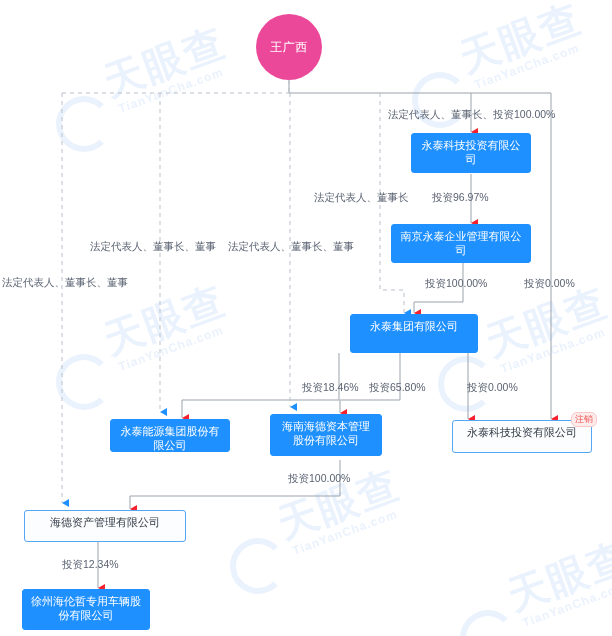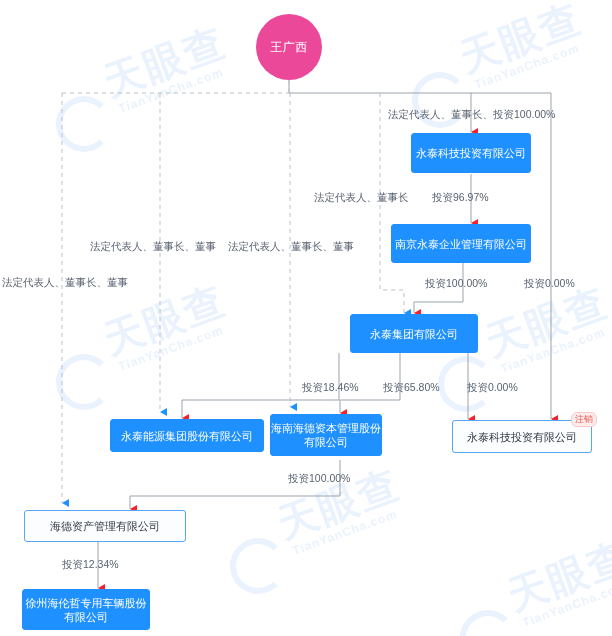--- a/index.html
+++ b/index.html
@@ -56,25 +56,25 @@
   .person{
     width:66px;height:66px;border-radius:50%;
     background:#ec4899;
     color:#ffffff;
     display:flex;align-items:center;justify-content:center;
     font-size:12px;
     letter-spacing:0.5px;
   }
   .box{
     border-radius:3px;
-    display:flex;align-items:center;justify-content:center;
+    display:flex;align-items:flex-start;justify-content:center;
     text-align:center;
     font-size:11px;
     line-height:14px;
-    padding:4px 0;
+    padding:4px 6px;
     box-sizing:border-box;
   }
   .box.filled{
     background:#1e90ff;
     color:#ffffff;
     border:1px solid #1e90ff;
   }
   .box.outlined{
     background:#fbfdff;
     color:#333a45;
@@ -183,42 +183,42 @@
 
   <div class="elabel" style="left:388px;top:108px;">法定代表人、董事长、投资100.00%</div>
   <div class="elabel" style="left:314px;top:191px;">法定代表人、董事长</div>
   <div class="elabel" style="left:432px;top:191px;">投资96.97%</div>
   <div class="elabel" style="left:228px;top:240px;">法定代表人、董事长、董事</div>
   <div class="elabel" style="left:90px;top:240px;">法定代表人、董事长、董事</div>
   <div class="elabel" style="left:2px;top:276px;">法定代表人、董事长、董事</div>
   <div class="elabel" style="left:425px;top:277px;">投资100.00%</div>
   <div class="elabel" style="left:524px;top:277px;">投资0.00%</div>
   <div class="elabel" style="left:302px;top:381px;">投资18.46%</div>
-  <div class="elabel" style="left:383px;top:381px;">投资65.80%</div>
+  <div class="elabel" style="left:369px;top:381px;">投资65.80%</div>
   <div class="elabel" style="left:467px;top:381px;">投资0.00%</div>
   <div class="elabel" style="left:288px;top:472px;">投资100.00%</div>
   <div class="elabel" style="left:62px;top:558px;">投资12.34%</div>
 
   <div class="node person" style="left:256px;top:14px;">
     <span>王广西</span>
   </div>
 
   <div class="node box filled" style="left:411px;top:133px;width:120px;height:40px;">
     <span>永泰科技投资有限公司</span>
   </div>
 
   <div class="node box filled" style="left:391px;top:224px;width:140px;height:39px;">
     <span>南京永泰企业管理有限公司</span>
   </div>
 
   <div class="node box filled" style="left:350px;top:314px;width:128px;height:39px;">
     <span>永泰集团有限公司</span>
   </div>
 
-  <div class="node box filled" style="left:110px;top:419px;width:154px;height:33px;">
+  <div class="node box filled" style="left:110px;top:419px;width:120px;height:33px;">
     <span>永泰能源集团股份有限公司</span>
   </div>
 
   <div class="node box filled" style="left:270px;top:414px;width:112px;height:42px;">
     <span>海南海德资本管理股份有限公司</span>
   </div>
 
   <div class="node box outlined" style="left:452px;top:420px;width:140px;height:33px;">
     <span class="badge">注销</span>
     <span>永泰科技投资有限公司</span>

